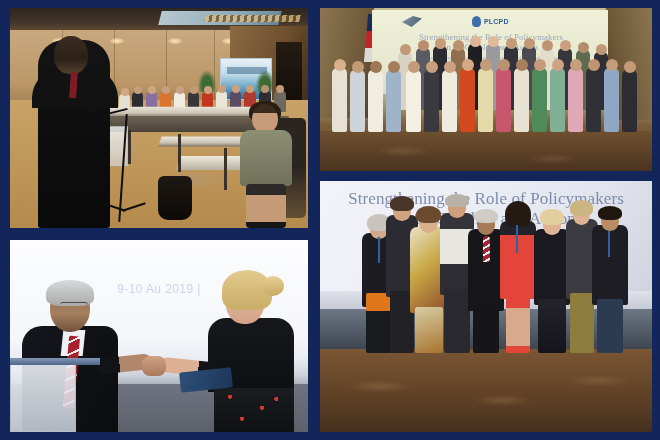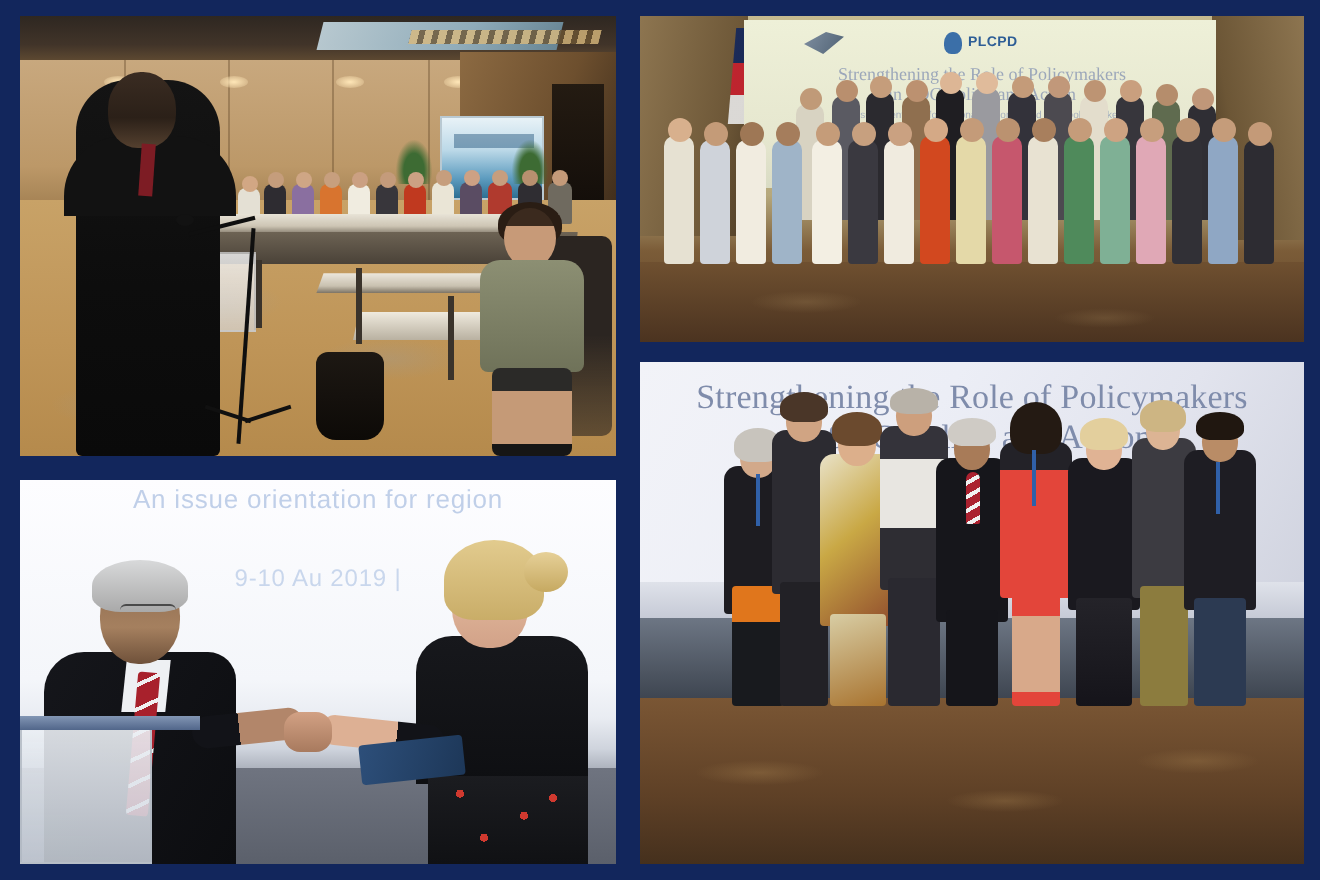--- a/index.html
+++ b/index.html
@@ -429,21 +429,20 @@
     <div class="mic-arm"></div>
     <div class="mic-head"></div>
     <div class="mic-stand"></div>
     <div class="tripod-l"></div>
     <div class="tripod-r"></div>
     <div class="bag"></div>
   </div>
 
   <div class="panel" id="panel-bl">
     <div class="hs-bg"></div>
-    <div class="hs-screen-text">An issue orientation for region</div>
     <div class="hs-screen-date">9-10 Au           2019 |</div>
     <div class="hs-stage"></div>
 
     <div class="man">
       <div class="man-body"></div>
       <div class="man-shirt"></div>
       <div class="man-tie"></div>
       <div class="man-head"></div>
       <div class="man-hair"></div>
       <div class="man-glass"></div>

